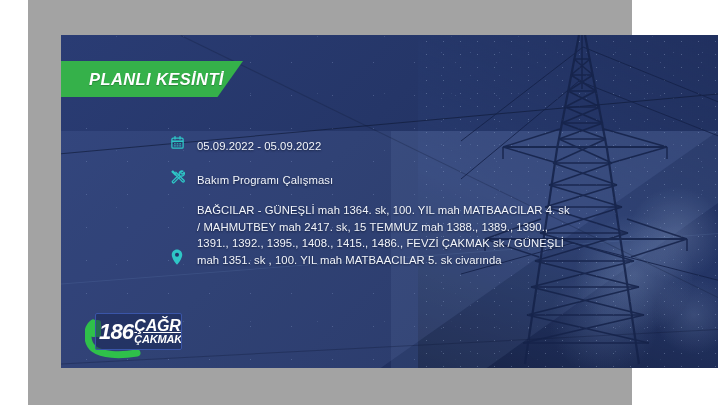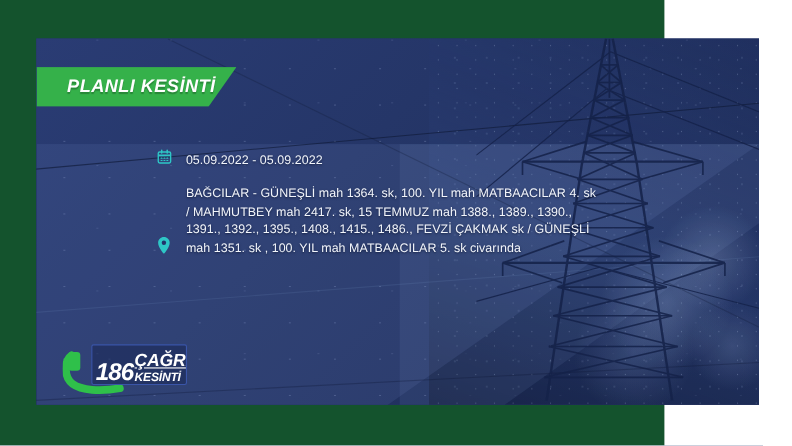--- a/index.html
+++ b/index.html
@@ -12,21 +12,22 @@
     height: 405px;
     overflow: hidden;
     font-family: "Liberation Sans", sans-serif;
   }
 
   
   .canvas {
     position: relative;
     width: 604px;
     height: 405px;
-    background: #14532d;
+    background: #a3a3a3;
+    margin-left: 28px;
   }
 
   
   .card {
     position: absolute;
     left: 33px;
     top: 35px;
     width: 657px;
     height: 333px;
     overflow: hidden;
@@ -164,29 +165,29 @@
   
   .logo {
     position: absolute;
     left: 24px;
     top: 270px;
     width: 116px;
     height: 56px;
   }
   .logo-plate {
     position: absolute;
-    left: 26px;
+    left: 10px;
     top: 8px;
     width: 85px;
     height: 35px;
     border: 1.5px solid #3a55a8;
     border-radius: 2px;
     background: rgba(26,40,86,0.55);
     display: flex;
-    align-items: flex-end;
+    align-items: center;
     overflow: hidden;
   }
   .logo-186 {
     color: #ffffff;
     font-size: 22px;
     font-weight: bold;
     font-style: italic;
     letter-spacing: -0.8px;
     margin-left: 3px;
     line-height: 1;
@@ -301,20 +302,30 @@
             <rect x="3" y="5" width="18" height="16" rx="2"></rect>
             <path d="M3 10h18" stroke-width="2.6"></path>
             <path d="M8 2.5v4M16 2.5v4" stroke-width="2.2" stroke-linecap="round"></path>
             <path d="M7 14h1.6M11.2 14h1.6M15.4 14h1.6M7 17.4h1.6M11.2 17.4h1.6M15.4 17.4h1.6" stroke-width="1.5" stroke-linecap="round"></path>
           </svg>
         </span>
         <span class="row-text">05.09.2022 - 05.09.2022</span>
       </div>
 
 
+      <div class="row">
+        <span class="ico">
+          <svg width="15" height="15" viewBox="0 0 24 24" fill="none" stroke="#2ec6c6" stroke-width="2.1" stroke-linecap="round" stroke-linejoin="round">
+            <path d="M4.5 3.2l5.2 5.2M3.2 4.5l5.2 5.2"></path>
+            <path d="M7 7.4l10.4 10.4 2.6 2.6a1.6 1.6 0 0 0 2.3-2.3l-2.6-2.6L9.3 5.1"></path>
+            <path d="M20.6 3.4a4.2 4.2 0 0 0-5.6 5.3L4.2 19.4a1.7 1.7 0 0 0 2.4 2.4L17.3 11a4.2 4.2 0 0 0 5.3-5.6l-2.6 2.6-2.3-.6-.6-2.3z"></path>
+          </svg>
+        </span>
+        <span class="row-text">Bakım Programı Çalışması</span>
+      </div>
 
       <div class="row addr">
         <span class="ico">
           <svg width="14" height="16" viewBox="0 0 24 28" fill="#2ec6c6">
             <path d="M12 0.8C6.9 0.8 2.8 4.9 2.8 10c0 6.7 8 16.4 8.4 16.8a1 1 0 0 0 1.6 0c.4-.4 8.4-10.1 8.4-16.8 0-5.1-4.1-9.2-9.2-9.2z"></path>
             <circle cx="12" cy="10" r="3.5" fill="#22336a"></circle>
           </svg>
         </span>
         <span class="row-text">BAĞCILAR - GÜNEŞLİ mah 1364. sk, 100. YIL mah MATBAACILAR  4. sk / MAHMUTBEY  mah 2417. sk, 15 TEMMUZ  mah 1388., 1389., 1390., 1391., 1392., 1395., 1408., 1415., 1486., FEVZİ ÇAKMAK sk / GÜNEŞLİ mah 1351. sk , 100. YIL mah MATBAACILAR  5. sk civarında</span>
       </div>
@@ -323,19 +334,19 @@
 
     <div class="logo">
       <svg class="logo-handset" viewBox="0 0 78 40">
         <path d="M8 4 C1 9, 1 24, 9 30 C17 36, 34 37, 52 34" stroke="#2fc04a" stroke-width="7" fill="none" stroke-linecap="round"></path>
         <rect x="5" y="1" width="11" height="17" rx="3" fill="#2fc04a"></rect>
       </svg>
       <div class="logo-plate">
         <span class="logo-186">186</span>
         <span class="logo-words">
           <span class="logo-cagri">ÇAĞRI</span>
-          <span class="logo-merkezi">KESİNTİ</span>
+          <span class="logo-merkezi">ÇAKMAK</span>
         </span>
       </div>
     </div>
 
   </div>
 </div>
 
 </body></html>

